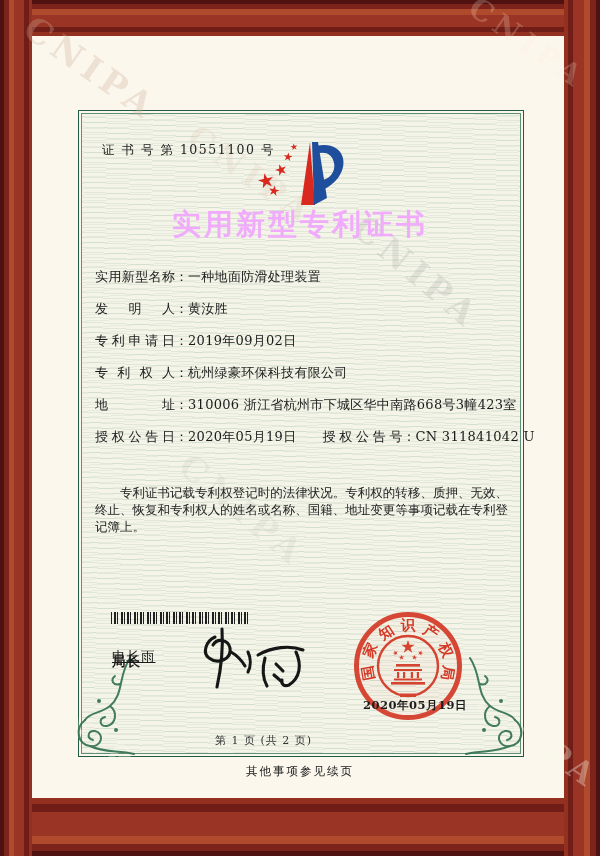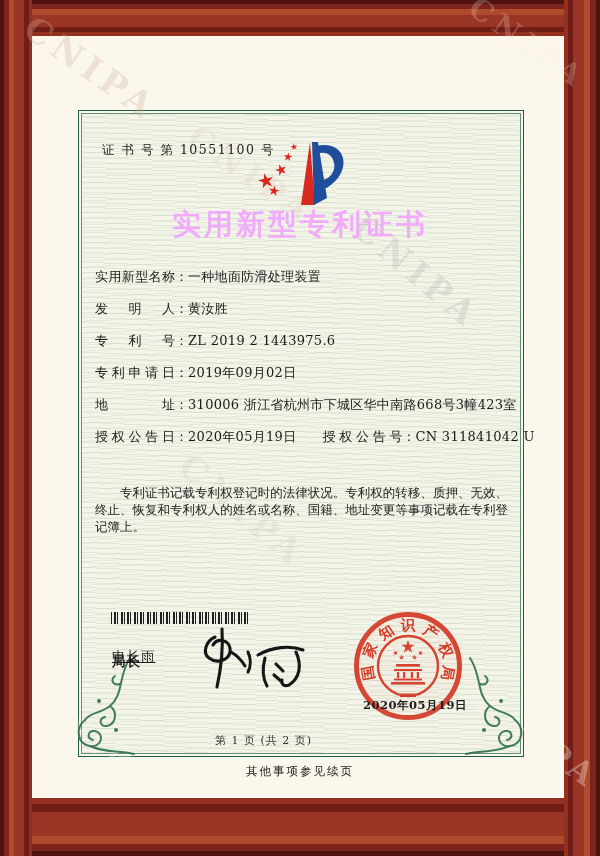--- a/index.html
+++ b/index.html
@@ -105,24 +105,24 @@
   <div class="abs" id="title">实用新型专利证书</div>
 
   <div class="abs" id="fields">
     <div class="frow">
       <span class="flabel">实用新型名称</span><span>：</span><span class="fvalue">一种地面防滑处理装置</span>
     </div>
     <div class="frow">
       <span class="flabel">发明人</span><span>：</span><span class="fvalue">黄汝胜</span>
     </div>
     <div class="frow">
-      <span class="flabel">专利号</span><span>：</span><span class="fvalue">ZL 2019 2 1443975.6</span>
-    </div>
-    <div class="frow">
       <span class="flabel">专利申请日</span><span>：</span><span class="fvalue">2019年09月02日</span>
+    </div>
+    <div class="frow">
+      <span class="flabel">专利权人</span><span>：</span><span class="fvalue">杭州绿豪环保科技有限公司</span>
     </div>
     <div class="frow">
       <span class="flabel">地址</span><span>：</span><span class="fvalue">310006 浙江省杭州市下城区华中南路668号3幢423室</span>
     </div>
     <div class="frow">
       <span class="flabel">授权公告日</span><span>：</span><span class="fvalue">2020年05月19日</span><span class="fgroup2"><span class="flabel">授权公告号</span><span>：</span><span class="fvalue">CN 311841042 U</span></span>
     </div>
   </div>
 
   <div class="abs" id="paras">

